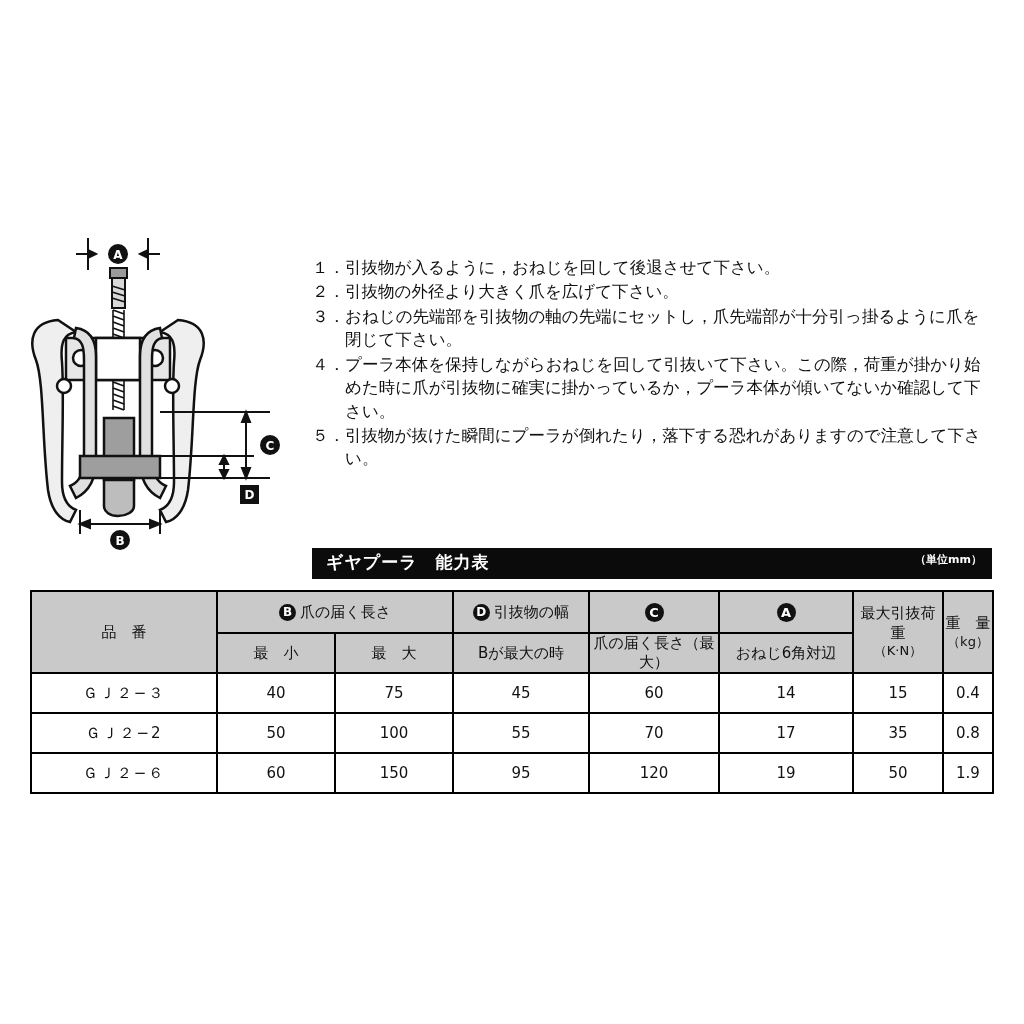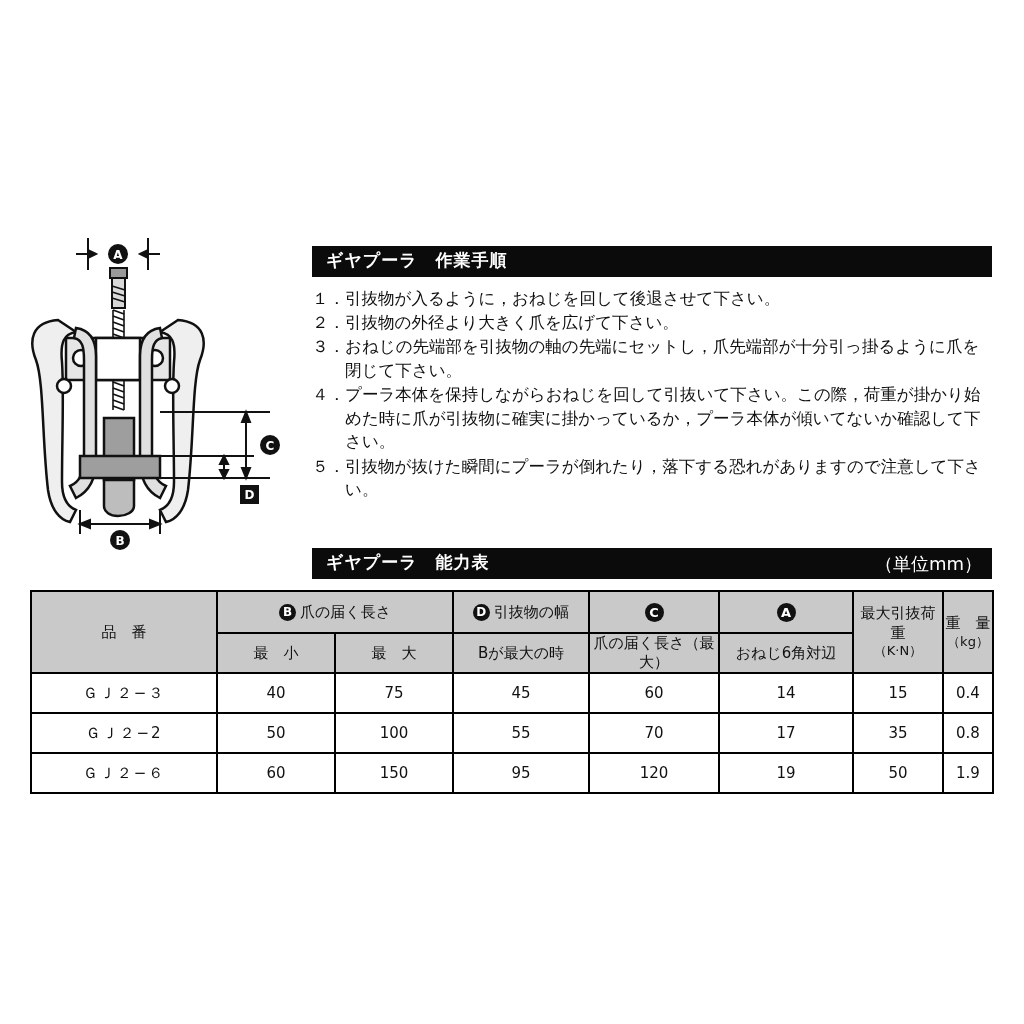--- a/index.html
+++ b/index.html
@@ -82,22 +82,22 @@
     font-weight: bold;
     letter-spacing: 1px;
     padding: 5px 0 6px 14px;
     position: relative;
     line-height: 1.15;
   }
   .cap-unit {
     position: absolute;
     right: 10px;
     top: 6px;
-    font-size: 18px;
-    font-weight: normal;
+    font-size: 11px;
+    font-weight: bold;
     letter-spacing: 0;
   }
 
   
   .table-wrap {
     position: absolute;
     left: 30px;
     top: 590px;
     width: 962px;
   }
@@ -233,21 +233,20 @@
         <polygon points="206,268 202,260 210,260"></polygon>
       </g>
       <circle cx="252" cy="235" r="10" fill="#111"></circle>
       <text x="252" y="240" font-size="12" font-weight="bold" fill="#fff" text-anchor="middle" font-family="DejaVu Sans, sans-serif">C</text>
       <rect x="222" y="275" width="19" height="19" fill="#111"></rect>
       <text x="231.5" y="289" font-size="12" font-weight="bold" fill="#fff" text-anchor="middle" font-family="DejaVu Sans, sans-serif">D</text>
     </svg>
   </div>
 
   <div class="right-col">
-    <div class="bar-title">ギヤプーラ　作業手順</div>
     <div class="steps">
       <div class="step">
         <span class="step-num">１．</span>
         <span class="step-text">引抜物が入るように，おねじを回して後退させて下さい。</span>
       </div>
       <div class="step">
         <span class="step-num">２．</span>
         <span class="step-text">引抜物の外径より大きく爪を広げて下さい。</span>
       </div>
       <div class="step">

